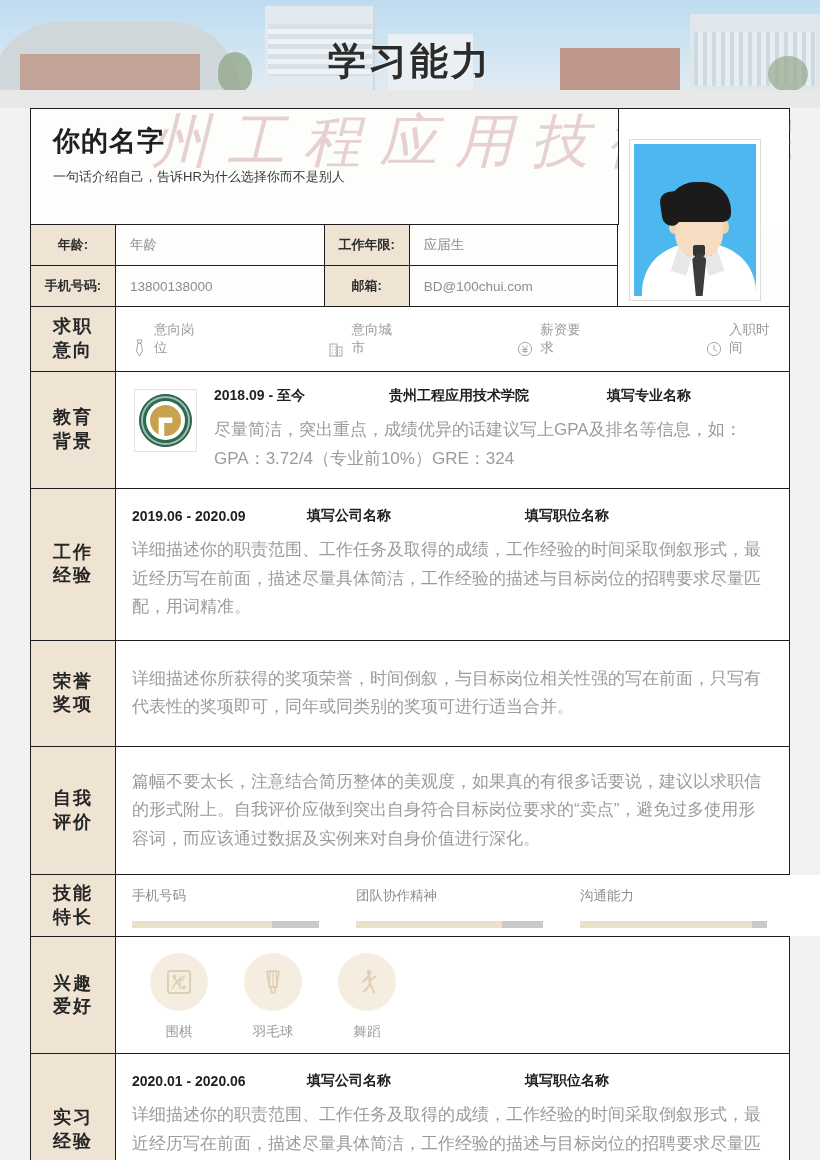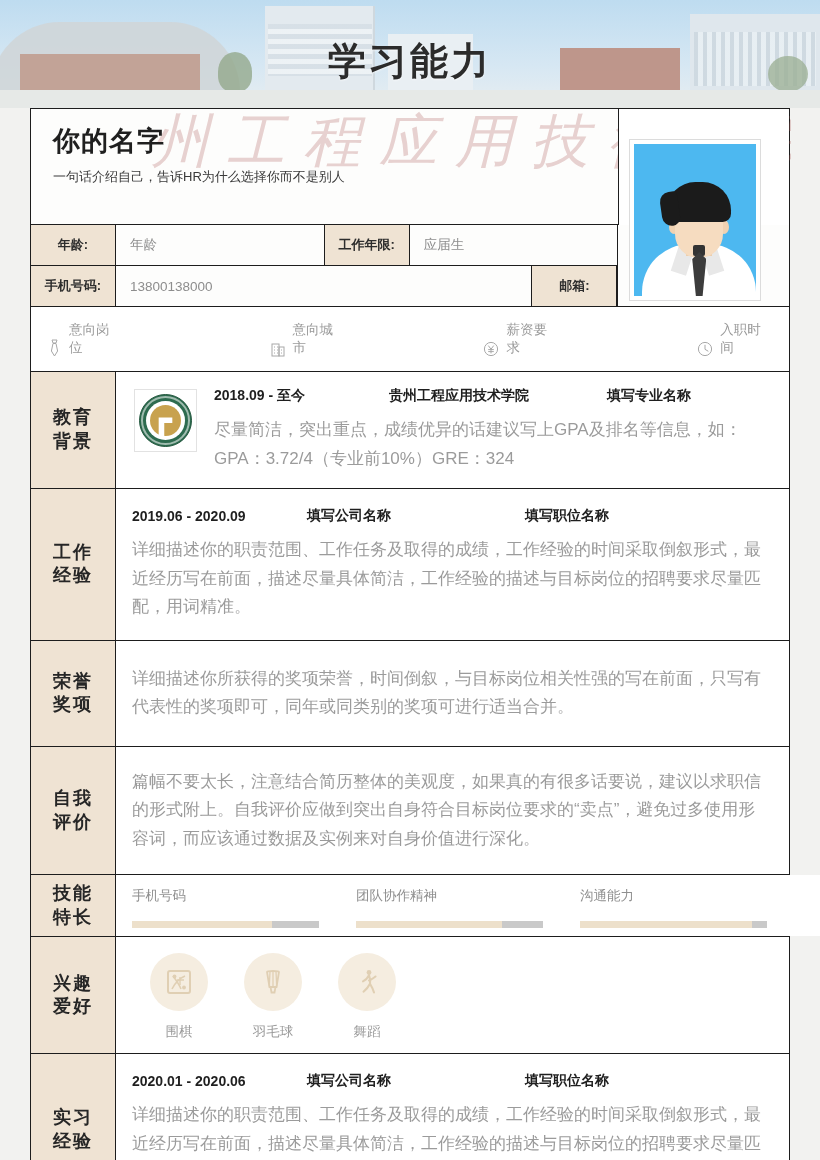--- a/index.html
+++ b/index.html
@@ -208,26 +208,31 @@
       <div class="inforow">
         <div class="lbl">年龄:</div>
         <div class="val bordered">年龄</div>
         <div class="lbl">工作年限:</div>
         <div class="val">应届生</div>
       </div>
       <div class="inforow last">
         <div class="lbl">手机号码:</div>
         <div class="val bordered">13800138000</div>
         <div class="lbl">邮箱:</div>
+        <div class="val">BD@100chui.com</div>
       </div>
     </div>
     <div style="width:172px;border-left:1px solid #1d1d1d;"></div>
   </div>
 
   <div class="section">
+    <div class="sec-label">
+      <span>求职</span>
+      <span>意向</span>
+    </div>
     <div class="sec-body" style="padding:0;">
       <div class="intent">
         <div class="intent-item">
           <span class="ic">
             <svg width="15" height="18" viewBox="0 0 15 18">
                 <path d="M5 1h5l-1 3H6z" fill="none" stroke="#a8a8a8" stroke-width="1"></path>
                 <path d="M6 4.5h3l1.6 7.5L7.5 17 4.4 12z" fill="none" stroke="#a8a8a8" stroke-width="1"></path>
               </svg>
           </span>
           <span>意向岗位</span>

